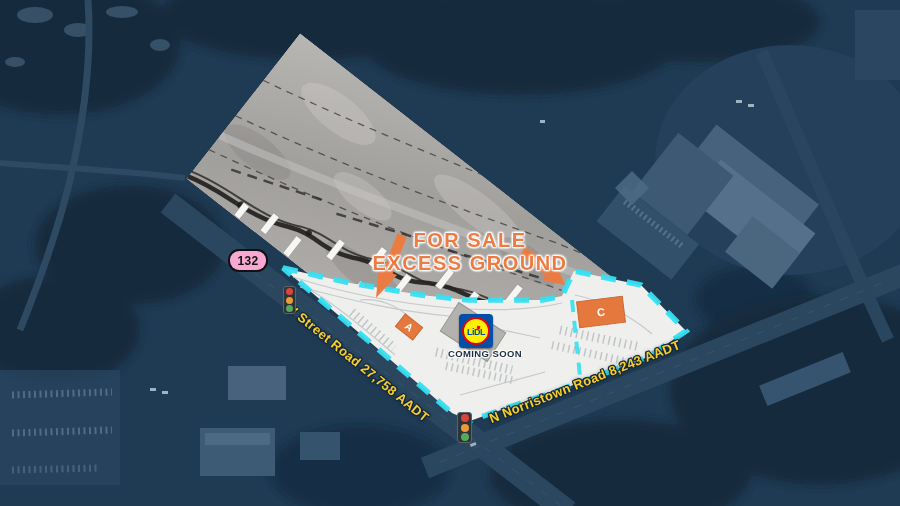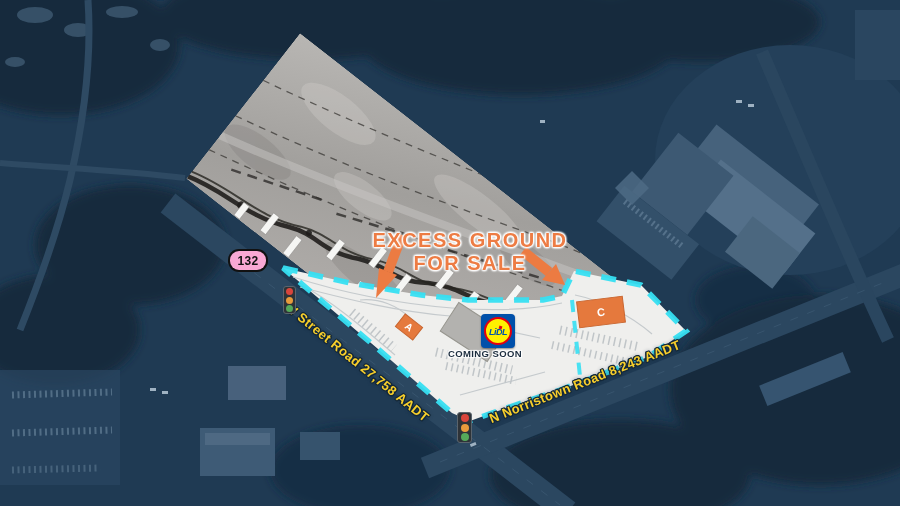--- a/index.html
+++ b/index.html
@@ -62,25 +62,24 @@
   #signal1{left:283px;top:286px;width:13px;height:28px;}
   #signal1 i{width:7px;height:7px;}
   #signal2{left:457px;top:412px;width:15px;height:31px;}
   #signal2 i{width:8px;height:8px;}
   .lamp-red{background:#D9453C;}
   .lamp-amber{background:#E89B3C;}
   .lamp-green{background:#55A95A;}
 
   
   #lidl-logo{
-    left:481px;top:314px;width:34px;height:34px;z-index:6;
+    left:459px;top:314px;width:34px;height:34px;z-index:6;
     background:#0050AA;border-radius:4px;
     display:flex;align-items:center;justify-content:center;
     box-shadow:0 1px 2px rgba(0,0,0,.4);
-    font-style:italic;
   }
   #lidl-circle{
     width:28px;height:28px;border-radius:50%;
     background:#FFF000;border:2px solid #E3000F;
     display:flex;align-items:center;justify-content:center;position:relative;
   }
   #lidl-word{
     color:#0050AA;font-weight:800;font-size:9px;letter-spacing:-.5px;
     transform:translateY(.5px);
   }
@@ -281,22 +280,22 @@
         <polygon points="397,275 379,268 376,298" fill="#EC7B42"></polygon>
       </g>
       <g>
         <path d="M523,251 L549,272" stroke="#EC7B42" stroke-width="10" fill="none"></path>
         <polygon points="542,280 556,264 565,285" fill="#EC7B42"></polygon>
       </g>
     </g>
   </svg>
 
   <div id="banner" class="abs overlay">
+    <div>FOR SALE</div>
     <div>EXCESS GROUND</div>
-    <div>FOR SALE</div>
   </div>
 
   <div id="road1" class="abs road-label">W Street Road 27,758 AADT</div>
   <div id="road2" class="abs road-label">N Norristown Road 8,243 AADT</div>
 
   <div id="shield" class="abs">
     <div class="inner">132</div>
   </div>
 
   <div id="signal1" class="abs signal">

